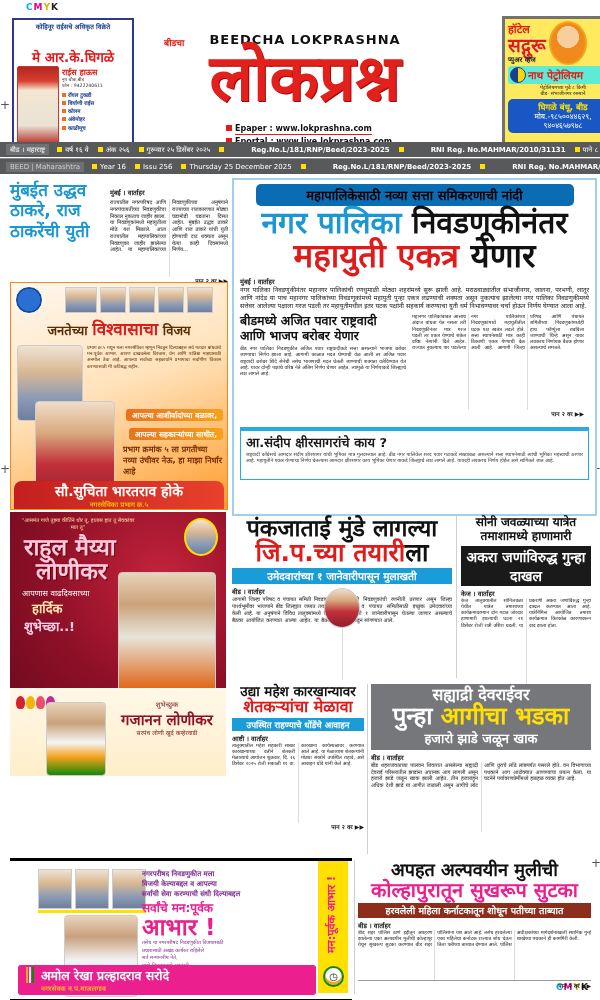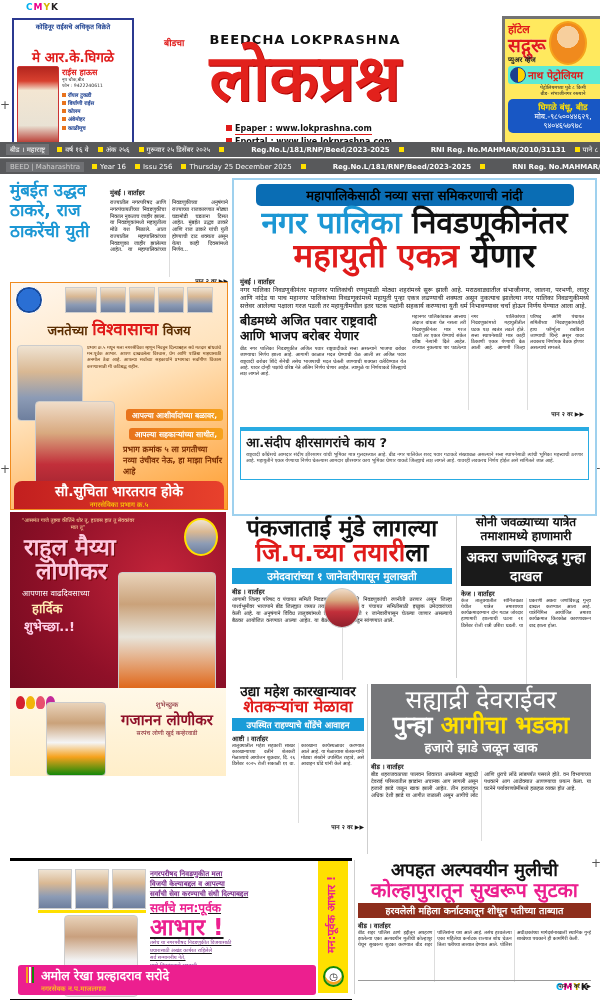--- a/index.html
+++ b/index.html
@@ -103,21 +103,21 @@
   .bdayWish{font-size:8px;color:#fff;}
   .bdayW2{font-size:13px;font-weight:bold;color:#ffe9b0;}
   .bdayFoot{background:linear-gradient(180deg,#fff8e8,#ffeec9);color:#7a1020;position:absolute;left:0;right:0;bottom:0;height:88px;}
   .bdayFrom{font-size:7px;color:#7a1020;}
   .bdayFromName{font-size:15px;font-weight:bold;color:#8f1028;}
   .bdayFromDesig{font-size:6px;color:#7a1020;}
   .tulip{display:inline-block;width:9px;height:13px;border-radius:50% 50% 40% 40%;margin-right:1px;}
 
   
   .grayBox{background:#76777a;color:#fff;text-align:center;padding:3px 0;}
-  .grayBox .l1{font-size:25px;font-weight:normal;line-height:1.05;}
+  .grayBox .l1{font-size:16px;font-weight:bold;line-height:1.05;}
   .grayBox .l2{font-size:24px;font-weight:bold;line-height:1.05;}
   .grayBox .yl{color:#ffe000;}
   .grayBox .sub{font-size:13px;font-weight:bold;}
 
   
   .thanksAd{background:#fff;border-top:3px solid #000;border-bottom:3px solid #000;overflow:hidden;}
   .purp{color:#7b2d8b;font-size:7px;line-height:1.45;font-weight:bold;}
   .thanksBig1{color:#ec1f8f;font-size:12px;font-weight:bold;}
   .thanksBig2{color:#ec1f8f;font-size:23px;font-weight:bold;line-height:1;}
   .thanksSmall{color:#7b2d8b;font-size:5px;line-height:1.5;}
@@ -369,21 +369,21 @@
     <div class="body cols2 just" style="height:70px;overflow:hidden;">बीड शहराजवळच्या पालवन शिवारात असलेल्या सह्याद्री देवराई परिसरातील झाडांना अचानक आग लागली असून हजारो झाडे जळून खाक झाली आहेत. तीन हजारांहून अधिक देशी झाडे या आगीत जळाली असून आगीचे लोट आणि धुराचे लोंढे लांबपर्यंत पसरले होते. वन विभागाच्या पथकाने आग आटोक्यात आणण्याचा प्रयत्न केला. या घटनेने पर्यावरणप्रेमींमध्ये हळहळ व्यक्त होत आहे.</div>
   </div>
 
   <div class="abs thanksAd" style="left:10px;top:858px;width:342px;height:138px;">
     <div style="display:flex;position:absolute;left:28px;top:8px;border-bottom:3px solid #ffe000;padding-bottom:1px;">
       <div class="photo" style="width:32px;height:38px;"></div>
       <div class="photo" style="width:32px;height:38px;margin-left:3px;"></div>
       <div class="photo" style="width:32px;height:38px;margin-left:3px;"></div>
     </div>
     <div class="photo abs" style="left:54px;top:54px;width:72px;height:80px;border-radius:4px;background:linear-gradient(180deg,#e9d3ba 0%,#c9a07e 26%,#f2f2f2 55%,#e8e8ee 100%);"></div>
-    <div class="abs" style="left:140px;top:8px;width:170px;text-decoration:underline;">
+    <div class="abs" style="left:132px;top:8px;width:170px;">
       <div class="purp">नगरपरीषद निवडणुकीत मला</div>
       <div class="purp">विजयी केल्याबद्दल व आपल्या</div>
       <div class="purp">सर्वांची सेवा करण्याची संधी दिल्याबद्दल</div>
       <div class="thanksBig1">सर्वांचे मन:पूर्वक</div>
       <div class="thanksBig2">आभार !</div>
       <div class="thanksSmall">तसेच या नगरपरीषद निवडणुकीत विजयासाठी</div>
       <div class="thanksSmall">प्रचारासाठी अखंड कार्यरत राहिलेले</div>
       <div class="thanksSmall">सर्व सन्माननीय नेते,</div>
       <div class="thanksSmall">माझे जिवाभावाचे सहकारी,</div>
       <div class="thanksSmall">नातेवाईक हितचिंतक, प्रत्यक्ष व अप्रत्यक्ष</div>

